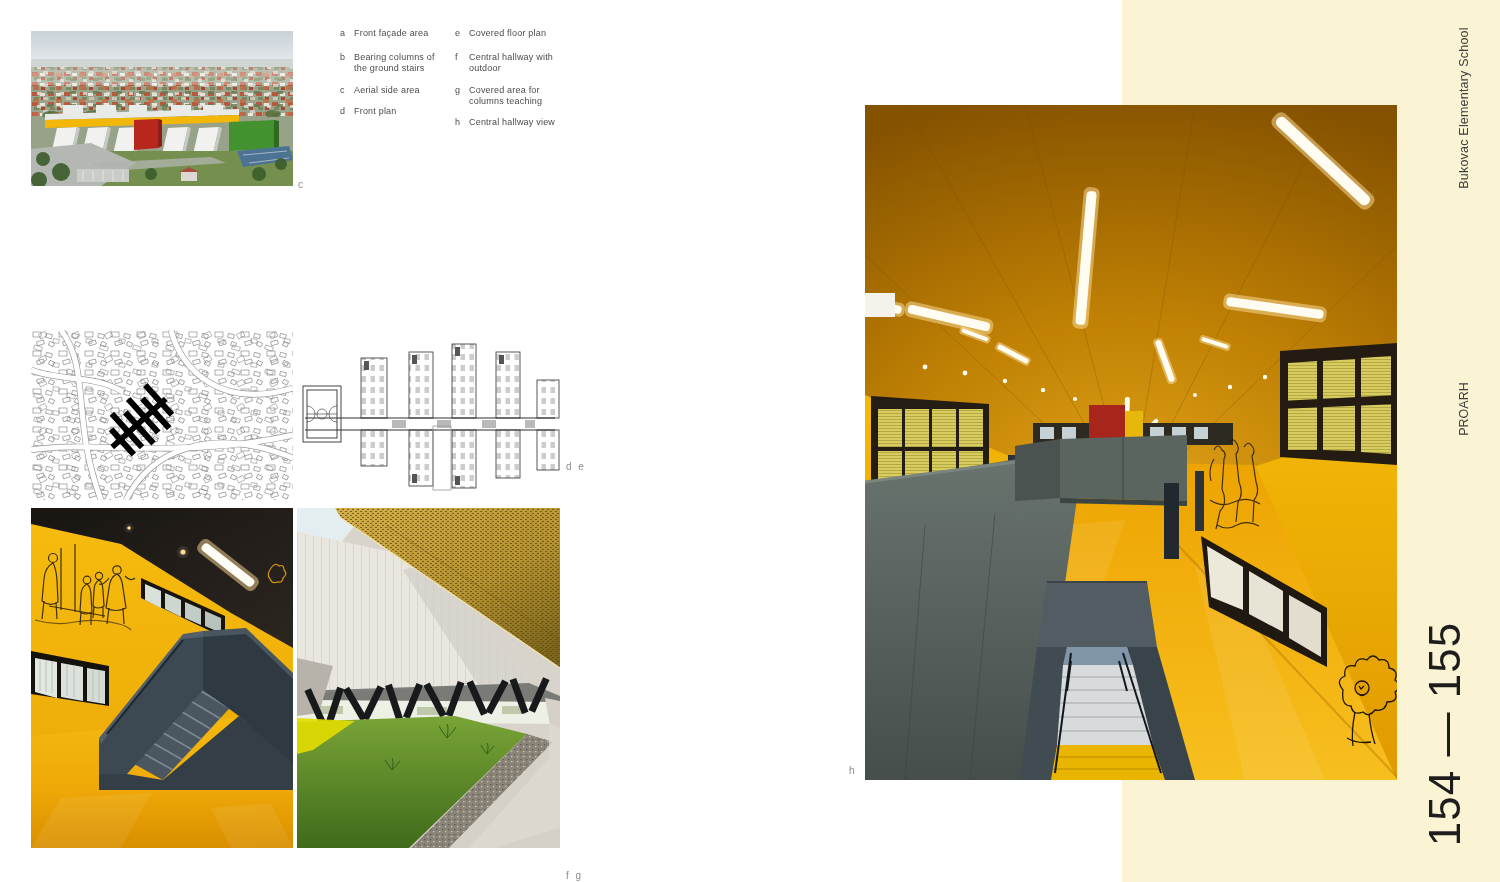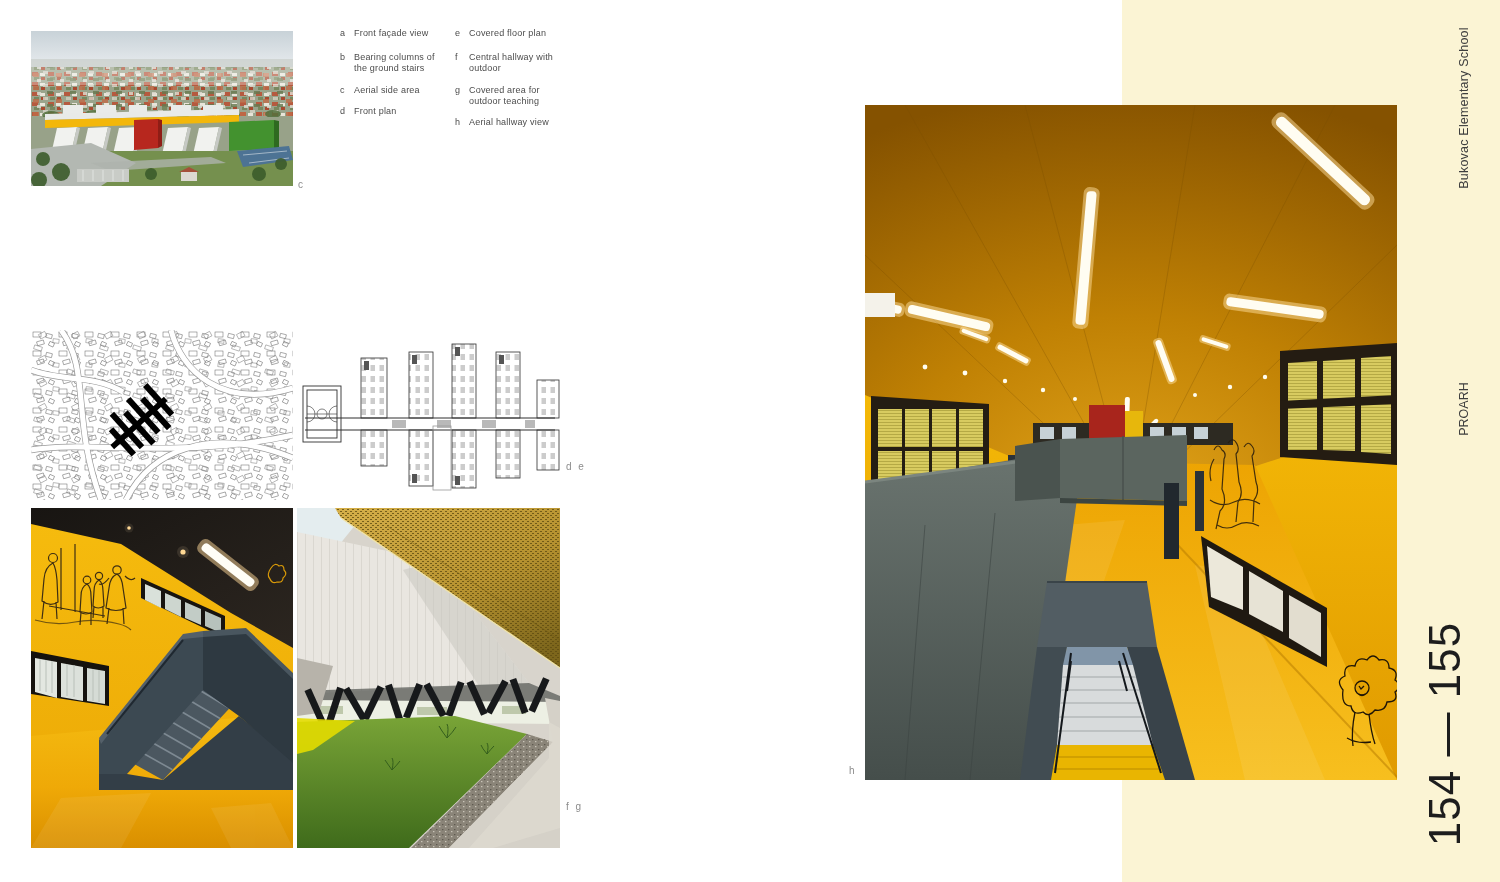--- a/index.html
+++ b/index.html
@@ -18,21 +18,21 @@
   #firm-v{left:1434px;top:401px;width:60px;height:16px;font-size:12.5px}
   #pages-v{left:1326px;top:710px;width:238px;height:48px;font-size:44px;color:#1d1d1d;letter-spacing:1px}
   #fig-c{left:31px;top:31px}
   #fig-d{left:31px;top:330px}
   #fig-e{left:297px;top:330px}
   #fig-f{left:31px;top:508px}
   #fig-g{left:297px;top:508px}
   #fig-h{left:865px;top:105px}
   #lab-c{left:298px;top:179px}
   #lab-de{left:566px;top:461px}
-  #lab-fg{left:566px;top:801px}
+  #lab-fg{left:566px;top:870px}
   #lab-h{left:849px;top:765px}
 </style>
 </head>
 <body>
 
 <div class="band"></div>
 
 <figure id="fig-c">
 <svg width="262" height="155" viewBox="0 0 262 155">
   <defs>
@@ -121,21 +121,21 @@
     <rect x="150" y="141" width="16" height="9" fill="#ddd9d2"></rect>
     <polygon points="148,141 168,141 158,136" fill="#a5503a"></polygon>
   </g>
 </svg>
 </figure>
 <span class="figlabel" id="lab-c">c</span>
 
 <div>
   <div class="cap" style="left:340px;top:28px">
     <span class="letter">a</span>
-    <span class="text">Front façade view</span>
+    <span class="text">Front façade area</span>
   </div>
   <div class="cap" style="left:340px;top:52px">
     <span class="letter">b</span>
     <span class="text">Bearing columns of the ground stairs</span>
   </div>
   <div class="cap" style="left:340px;top:85px">
     <span class="letter">c</span>
     <span class="text">Aerial side area</span>
   </div>
   <div class="cap" style="left:340px;top:106px">
@@ -145,25 +145,25 @@
   <div class="cap" style="left:455px;top:28px">
     <span class="letter">e</span>
     <span class="text">Covered floor plan</span>
   </div>
   <div class="cap" style="left:455px;top:52px">
     <span class="letter">f</span>
     <span class="text">Central hallway with outdoor</span>
   </div>
   <div class="cap" style="left:455px;top:85px">
     <span class="letter">g</span>
-    <span class="text">Covered area for outdoor teaching</span>
+    <span class="text">Covered area for columns teaching</span>
   </div>
   <div class="cap" style="left:455px;top:117px">
     <span class="letter">h</span>
-    <span class="text">Aerial hallway view</span>
+    <span class="text">Central hallway view</span>
   </div>
 </div>
 
 <figure id="fig-d">
 <svg width="262" height="170" viewBox="0 0 262 170">
   <defs>
     <pattern id="housesA" width="26" height="19" patternUnits="userSpaceOnUse">
       <g fill="none" stroke="#6e6e6e" stroke-width=".55">
         <rect x="2" y="2" width="8" height="5"></rect>
         <rect x="15" y="4" width="6" height="4" transform="rotate(14 18 6)"></rect>

